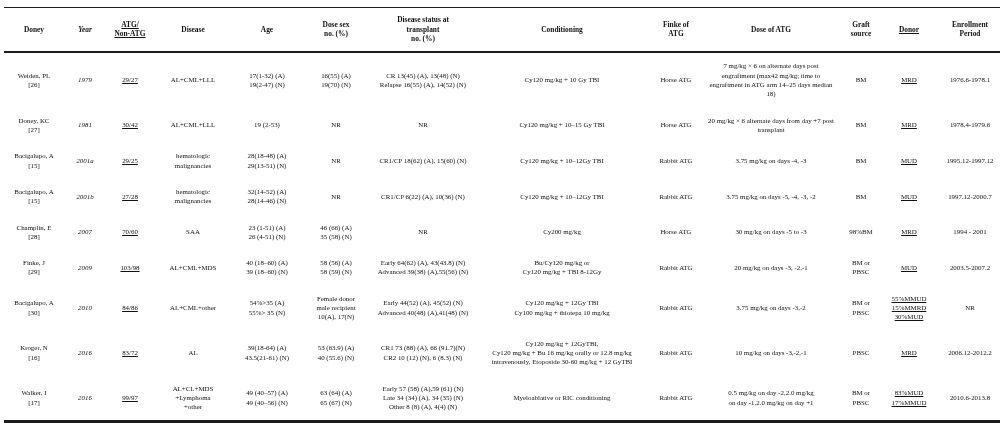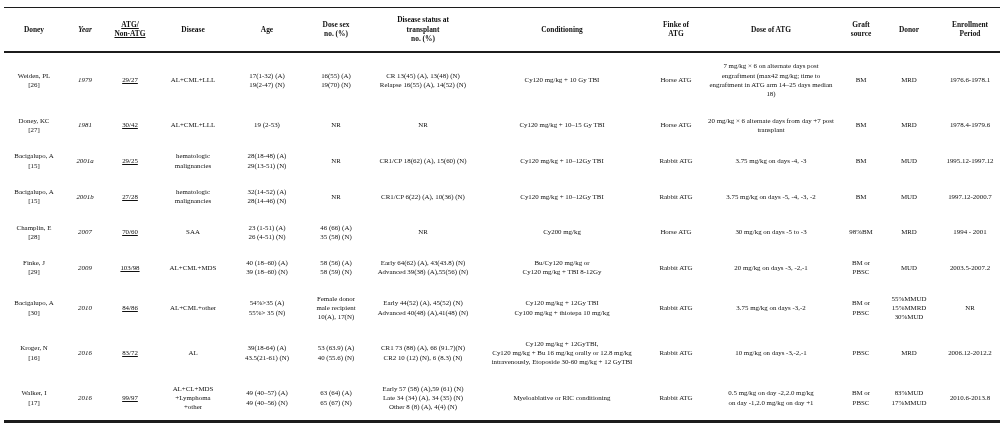--- a/index.html
+++ b/index.html
@@ -48,21 +48,21 @@
   .col-year          { width: 36px; font-style: italic; }
   .col-atg_ratio     { width: 42px; text-decoration: underline; }
   .col-disease       { width: 72px; }
   .col-age           { width: 64px; }
   .col-male_sex      { width: 62px; }
   .col-disease_status{ width: 100px; text-align: left; font-family: Liberation Serif, serif; }
   .col-conditioning  { width: 166px; text-align: left; }
   .col-atg_type      { width: 50px;  text-align: left; }
   .col-atg_dose      { width: 128px; text-align: left; }
   .col-graft_source  { width: 40px; }
-  .col-donor         { width: 44px; }
+  .col-donor         { width: 44px; text-decoration: underline; }
   .col-enrollment    { width: 66px; }
 </style>
 </head>
 <body>
 
 <div class="table-wrap">
   <table class="study-table">
     <thead>
       <tr>
           <th class="col-author">Doney</th>

